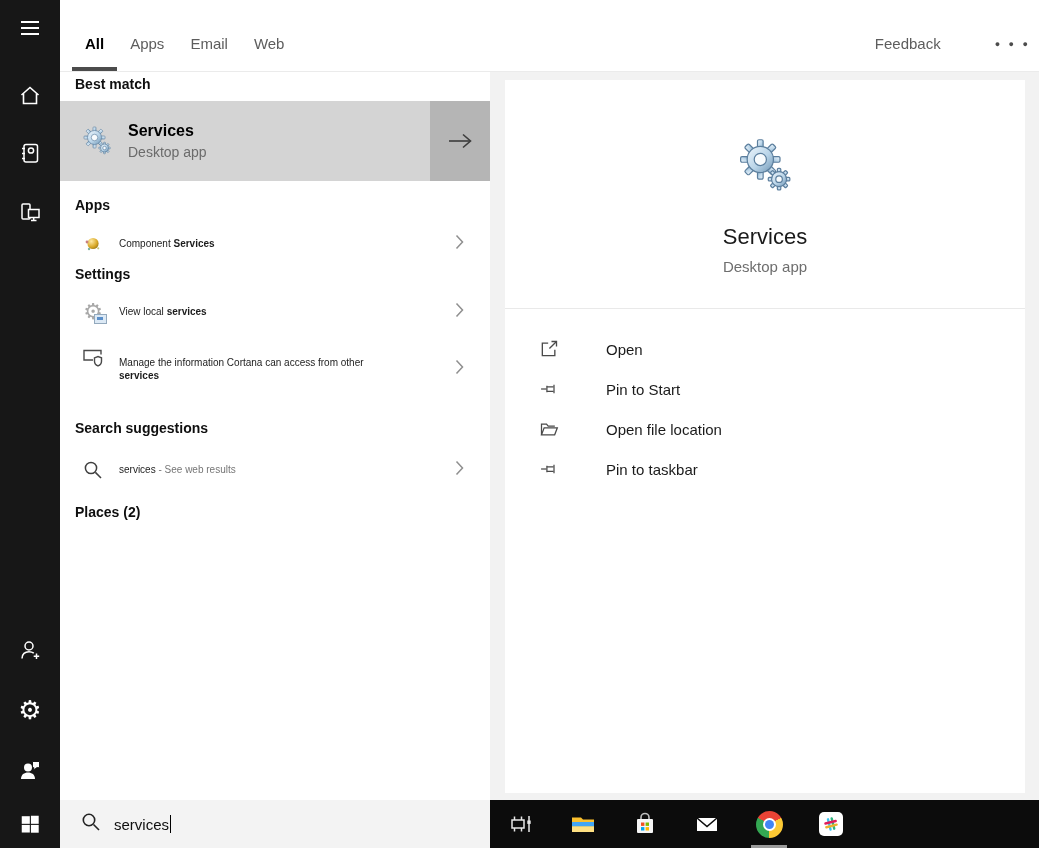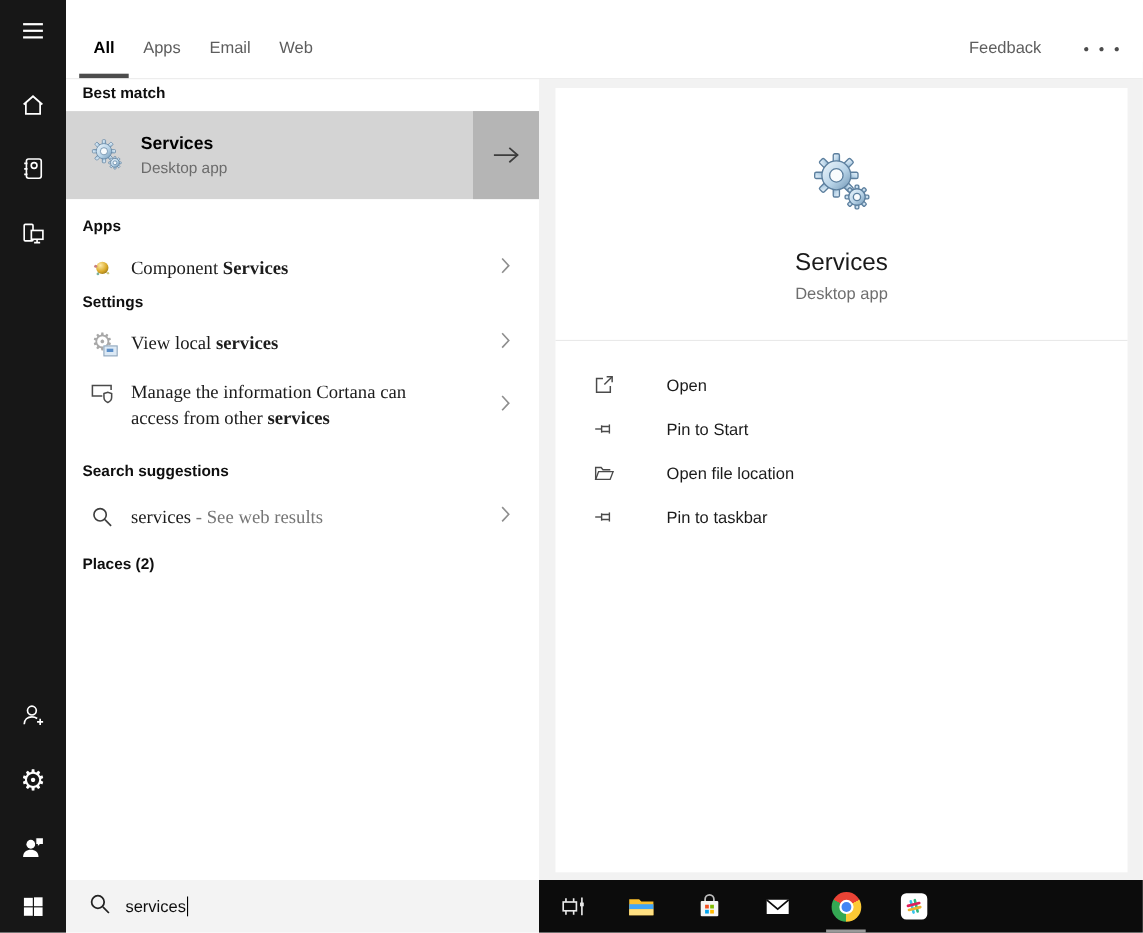--- a/index.html
+++ b/index.html
@@ -12,37 +12,37 @@
   .side-btn { position:absolute; left:0; width:60px; height:48px; display:flex; align-items:center; justify-content:center; cursor:pointer; }
   .glyph-gear { font-family:"DejaVu Sans",sans-serif; font-size:26px; color:#fff; line-height:1; }
 
   
   .tabsbar { position:absolute; left:60px; top:16px; width:979px; height:56px; background:#fff;
              border-bottom:1px solid #ebebeb; display:flex; align-items:stretch; padding-left:12px; z-index:4; }
   .tab { position:relative; display:flex; align-items:center; padding:0 13px; font-size:15px; color:#5d5d5d; cursor:pointer; }
   .tab.active { color:#000; font-weight:600; }
   .tab.active::after { content:""; position:absolute; left:0; right:0; bottom:0; height:4px; background:#4c4c4c; }
   .tab .dd { margin-left:7px; font-size:10px; color:#4c4c4c; }
-  .tabs-right { margin-left:auto; display:flex; align-items:center; gap:38px; padding-right:18px; }
+  .tabs-right { margin-left:auto; display:flex; align-items:center; gap:54px; padding-right:8px; }
   .feedback { font-size:15px; color:#5d5d5d; cursor:pointer; }
   .dots { font-size:9px; letter-spacing:3px; color:#4c4c4c; cursor:pointer; }
 
   
   .results { position:absolute; left:60px; top:56px; width:430px; height:744px; background:#fff; padding-top:20px; }
   .sec-h { font-size:14px; font-weight:700; color:#0f0f0f; padding-left:15px; }
   .bm-row { margin-top:9px; height:80px; background:#d4d4d4; display:flex; align-items:center; cursor:pointer; }
   .bm-icon { width:32px; height:32px; margin-left:21px; flex:0 0 auto; }
   .bm-text { margin-left:15px; }
   .bm-title { font-size:16px; font-weight:600; color:#000; }
   .bm-sub { font-size:14px; color:#6b6b6b; margin-top:4px; }
   .bm-arrow { margin-left:auto; width:60px; height:80px; background:#b5b5b5; display:flex; align-items:center; justify-content:center; cursor:pointer; }
   .item { position:relative; height:44px; display:flex; align-items:center; cursor:pointer; }
   .item.tall { height:58px; }
   .item-ic { width:24px; height:24px; margin-left:21px; flex:0 0 auto; display:flex; align-items:center; justify-content:center; position:relative; }
-  .item-label { margin-left:14px; font-size:17px; color:#1c1c1c; line-height:1.35;font-family:Liberation Serif, serif; }
+  .item-label { margin-left:14px; font-size:10px; color:#1c1c1c; line-height:1.35; }
   .item-label b { font-weight:600; }
   .item-label.wrap { width:278px; }
   .muted { color:#767676; }
   .chev { position:absolute; right:26px; top:50%; transform:translateY(-50%); }
   .mt16{margin-top:16px}.mt15{margin-top:0}.mt12{margin-top:12px}.mt9{margin-top:9px}.mt8{margin-top:8px}.mt6{margin-top:6px}.mt22{margin-top:22px}
   .mini-window { position:absolute; right:-2px; bottom:0; width:13px; height:10px; background:#dce9f5; border:1px solid #93a9bd; }
   .mini-window::after { content:""; position:absolute; left:2px; top:2px; width:6px; height:3px; background:#5b8fc9; }
   .glyph-gear-gray { font-family:"DejaVu Sans",sans-serif; font-size:22px; color:#a8a8a8; line-height:1; }
 
   

